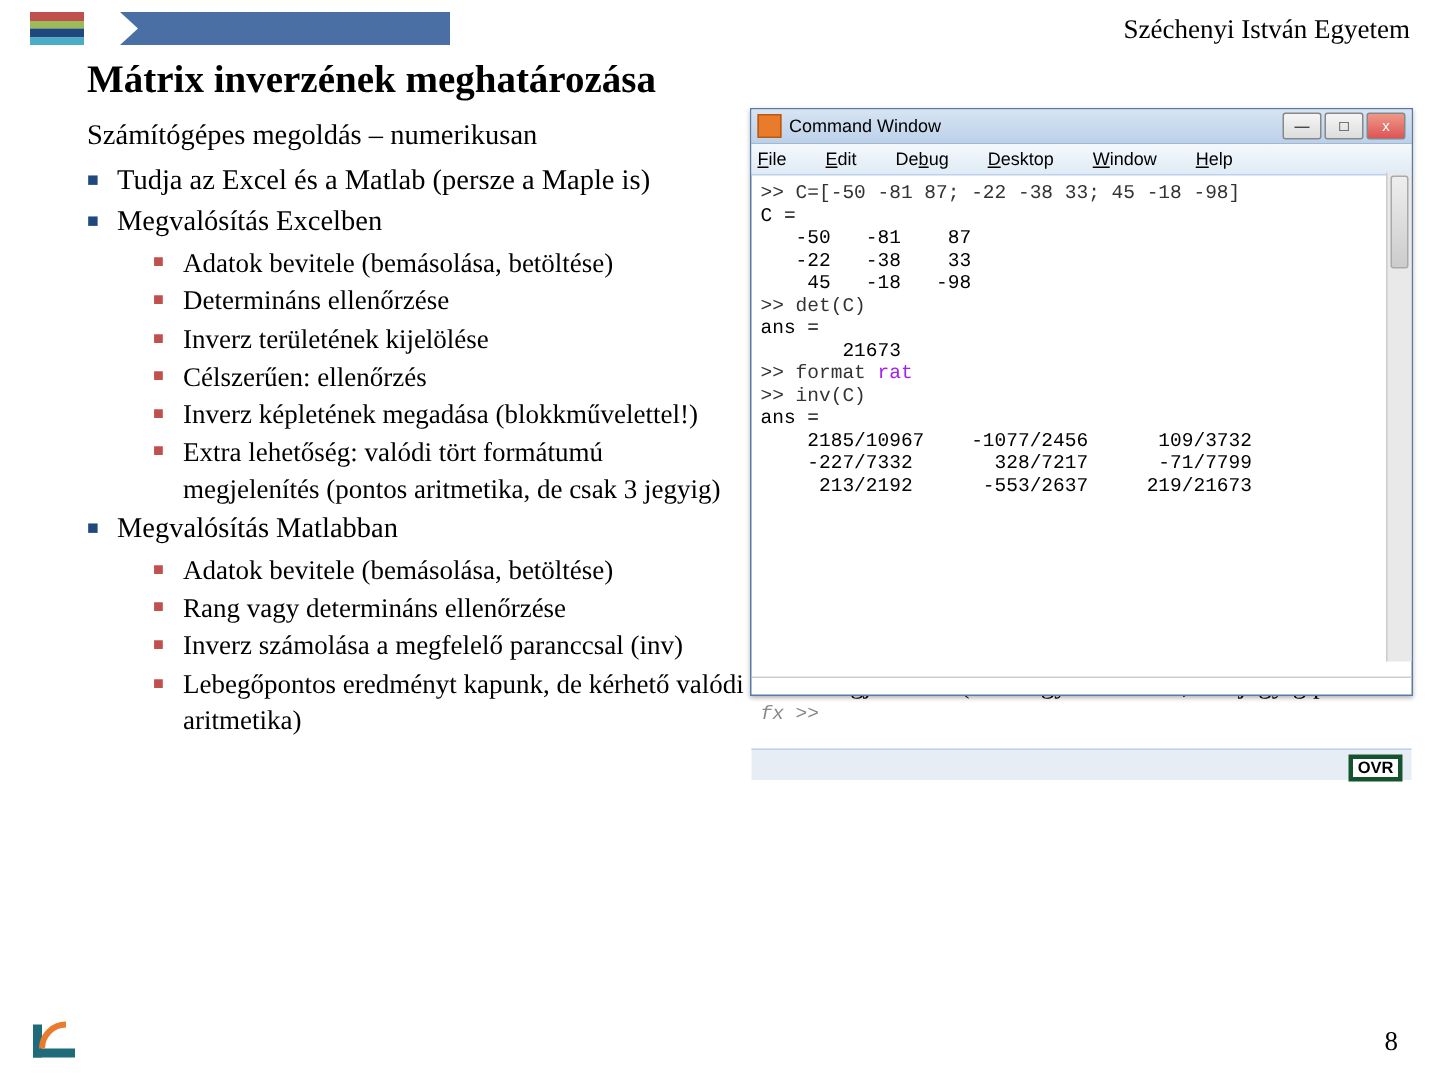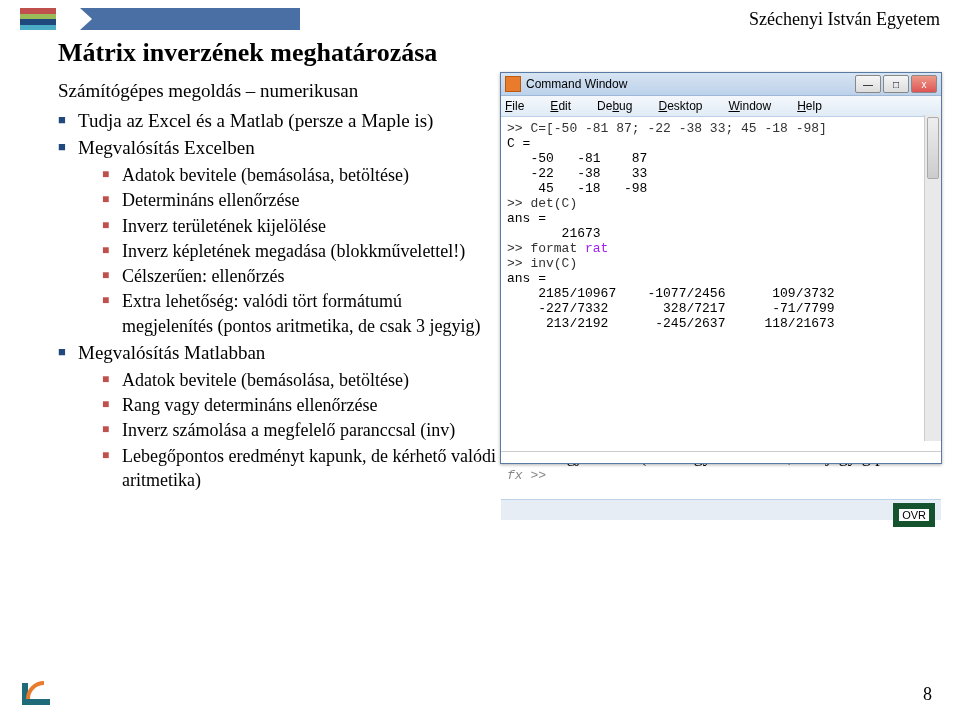--- a/index.html
+++ b/index.html
@@ -132,21 +132,21 @@
     font-size:13px;
     padding: 4px 6px;
     white-space:pre;
     overflow:hidden;
   }
   .mw-body .prompt{color:#333;font-family:Liberation Mono, monospace;}
   .rat{color:#a020f0;}
   .mw-scroll{position:absolute;right:0;top:42px;bottom:22px;width:16px;background:#e9e9e9;border-left:1px solid #ccc;}
   .mw-scroll .thumb{position:absolute;left:2px;right:2px;top:2px;height:60px;background:linear-gradient(#eee,#ccc);border:1px solid #aaa;border-radius:2px;}
   .mw-status{height:20px;border-top:1px solid #bcd1ea;background:#e6edf5;font-size:11px;position:relative;}
-  .mw-status .ovr{position:absolute;right:6px;top:3px;border:6px solid #14532d;padding:0 3px;background:#fff;}
+  .mw-status .ovr{position:absolute;right:6px;top:3px;border:3px solid #14532d;padding:0 3px;background:#fff;font-weight:bold;}
   .fx-row{border-top:1px solid #ccc;padding:16px 6px;font-style:italic;color:#888;font-family:"Courier New",monospace;font-size:13px;}
 
   .page-num { position:absolute; right:28px; bottom:12px; font-size:18px; }
   .logo { position:absolute; left:20px; bottom:10px; width:32px; height:32px; }
 </style>
 </head>
 <body>
 
 <div class="color-bar">
     <div class="cb1"></div>
@@ -166,22 +166,22 @@
 
 <div class="body-text">
   <p class="b0">Számítógépes megoldás – numerikusan</p>
   <ul class="b1">
     <li>Tudja az Excel és a Matlab (persze a Maple is)</li>
     <li><span>Megvalósítás Excelben</span>
       <ul class="b2">
         <li>Adatok bevitele (bemásolása, betöltése)</li>
         <li>Determináns ellenőrzése</li>
         <li>Inverz területének kijelölése</li>
+        <li>Célszerűen: ellenőrzés</li>
         <li>Inverz képletének megadása (blokkművelettel!)</li>
-        <li>Célszerűen: ellenőrzés</li>
         <li>Extra lehetőség: valódi tört formátumú megjelenítés (pontos aritmetika, de csak 3 jegyig)</li>
       </ul>
     </li>
     <li class="wide"><span>Megvalósítás Matlabban</span>
       <ul class="b2">
         <li>Adatok bevitele (bemásolása, betöltése)</li>
         <li>Rang vagy determináns ellenőrzése</li>
         <li>Inverz számolása a megfelelő paranccsal (inv)</li>
         <li>Lebegőpontos eredményt kapunk, de kérhető valódi törtes megjelenítés (rats vagy format rat; 5-6 jegyig pontos aritmetika)</li>
       </ul>
@@ -213,21 +213,21 @@
 <span>   -22   -38    33</span>
 <span>    45   -18   -98</span>
 <span class="prompt">&gt;&gt; det(C)</span>
 <span>ans =</span>
 <span>       21673</span>
 <span class="prompt">&gt;&gt; format </span><span class="rat">rat</span>
 <span class="prompt">&gt;&gt; inv(C)</span>
 <span>ans =</span>
 <span>    2185/10967    -1077/2456      109/3732</span>
 <span>    -227/7332       328/7217      -71/7799</span>
-<span>     213/2192      -245/2637     118/21673</span></div>
+<span>     213/2192      -553/2637     219/21673</span></div>
   <div class="mw-scroll">
       <div class="thumb"></div>
     </div>
   <div class="fx-row">fx  &gt;&gt;</div>
   <div class="mw-status">
     <span class="ovr">OVR</span>
   </div>
 </div>
 
 <div class="page-num">8</div>

